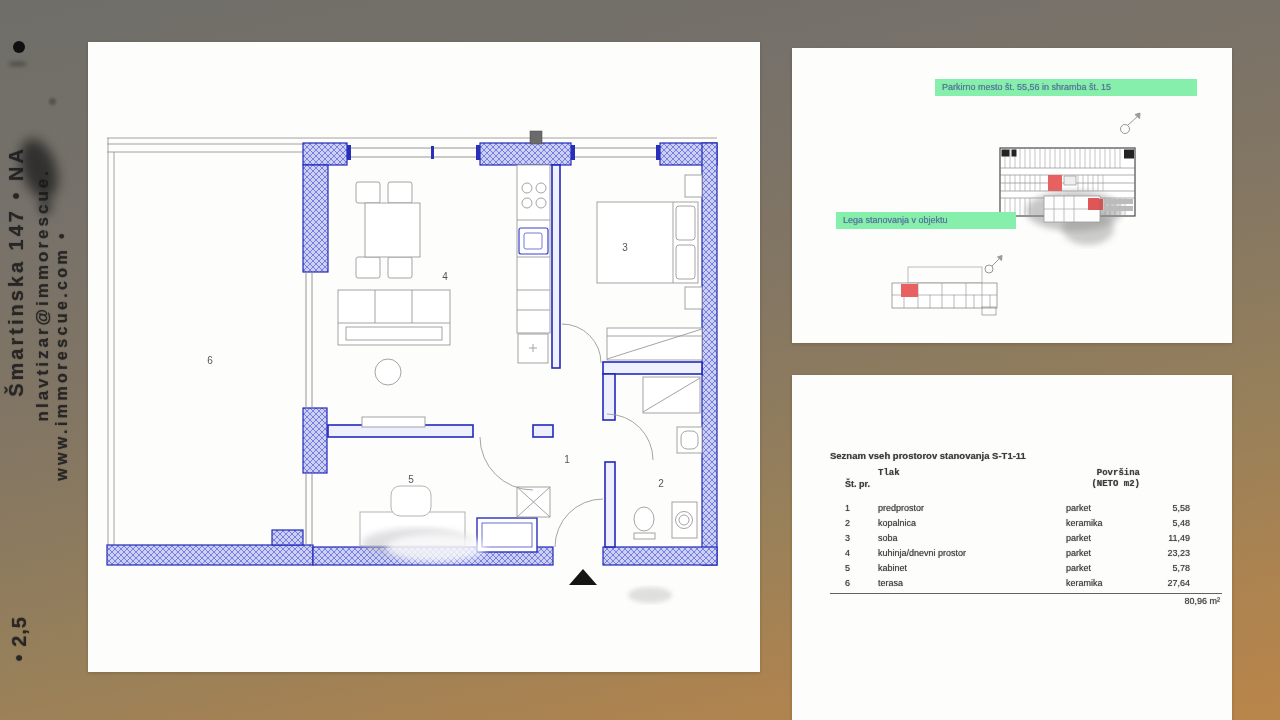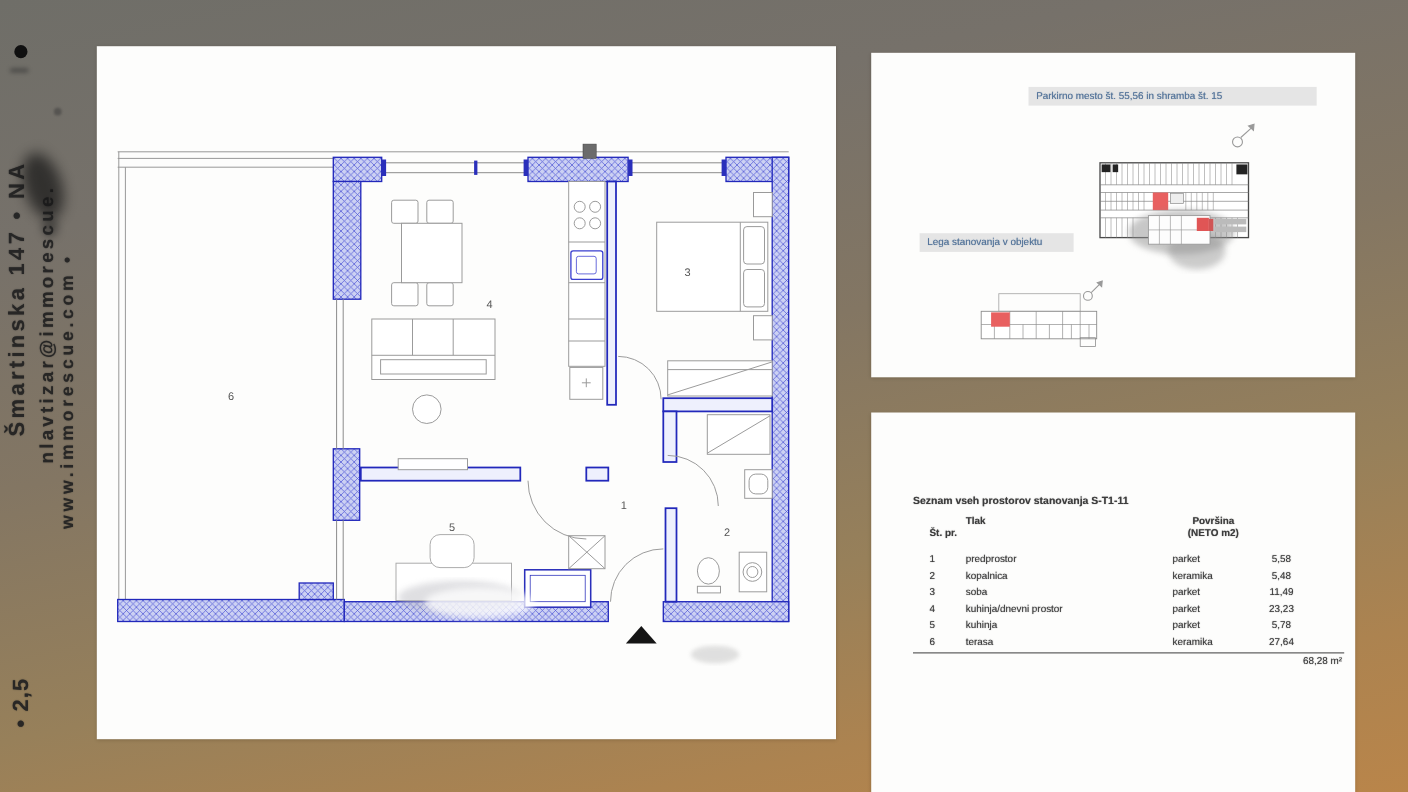--- a/index.html
+++ b/index.html
@@ -29,36 +29,36 @@
   #vt4{left:8px;top:616px;font-size:20px;letter-spacing:1px;}
   .smudge{position:absolute;border-radius:50%;}
   #smudge-blob{left:22px;top:138px;width:34px;height:62px;background:#161616;filter:blur(6px);opacity:.7;transform:rotate(-18deg);}
   #smudge-blob2{left:38px;top:196px;width:15px;height:20px;background:#222;filter:blur(4px);opacity:.5;}
   #dot-top{left:13px;top:41px;width:12px;height:12px;background:#101010;}
   #dash-top{left:9px;top:62px;width:17px;height:4px;background:#333;filter:blur(2px);opacity:.6;border-radius:2px;}
   #dot-faint{left:49px;top:98px;width:7px;height:7px;background:#3a3a3a;opacity:.5;filter:blur(1px);}
 
   
   .cyan-label{
-    position:absolute;background:#e5e5e5;color:#54749b;
+    position:absolute;background:#86efac;color:#54749b;
     font-size:9px;line-height:17px;padding:0 7px;box-sizing:border-box;
     text-shadow:0 0 .8px rgba(90,120,150,.8);white-space:nowrap;
   }
   #parking-label{left:143px;top:31px;width:262px;height:17px;}
-  #location-label{left:44px;top:164px;width:140px;height:17px;}
+  #location-label{left:44px;top:164px;width:180px;height:17px;}
 
   
   #area-table{position:absolute;left:38px;top:75px;width:392px;font-size:9px;color:#3c3c3c;
     text-shadow:0 0 1px rgba(70,70,70,.7);}
   #area-table .tbl-title{font-weight:700;font-size:9.5px;margin:0 0 7px 0;}
   .trow{display:grid;grid-template-columns:48px 188px 74px 50px;height:15px;line-height:15px;}
   .trow .c1{padding-left:15px;}
-  .trow .c4{text-align:center;}
+  .trow .c4{text-align:right;}
   .thead{font-weight:700;height:auto;margin-bottom:11px;}
-  .thead .c4,.thead .c3{line-height:11px;}
+  .thead .c4,.thead .c3{line-height:11px;font-family:Liberation Mono, monospace;}
   .thead .c1,.thead .c2{line-height:11px;padding-top:11px;}
   .total-row{border-top:1px solid rgba(70,70,70,.85);margin-top:2px;padding-top:1px;
     text-align:right;font-size:9px;line-height:13px;padding-right:2px;}
 </style>
 </head>
 <body>
 
 <div class="smudge" id="dot-top"></div>
 <div class="smudge" id="dash-top"></div>
 <div class="smudge" id="dot-faint"></div>
@@ -354,25 +354,25 @@
       <div class="c4">11,49</div>
     </div>
     <div class="trow">
       <div class="c1">4</div>
       <div class="c2">kuhinja/dnevni prostor</div>
       <div class="c3">parket</div>
       <div class="c4">23,23</div>
     </div>
     <div class="trow">
       <div class="c1">5</div>
-      <div class="c2">kuhinja</div>
+      <div class="c2">kabinet</div>
       <div class="c3">parket</div>
       <div class="c4">5,78</div>
     </div>
     <div class="trow">
       <div class="c1">6</div>
       <div class="c2">terasa</div>
       <div class="c3">keramika</div>
       <div class="c4">27,64</div>
     </div>
-    <div class="total-row">68,28 m²</div>
+    <div class="total-row">80,96 m²</div>
   </div>
 </div>
 
 </body></html>

